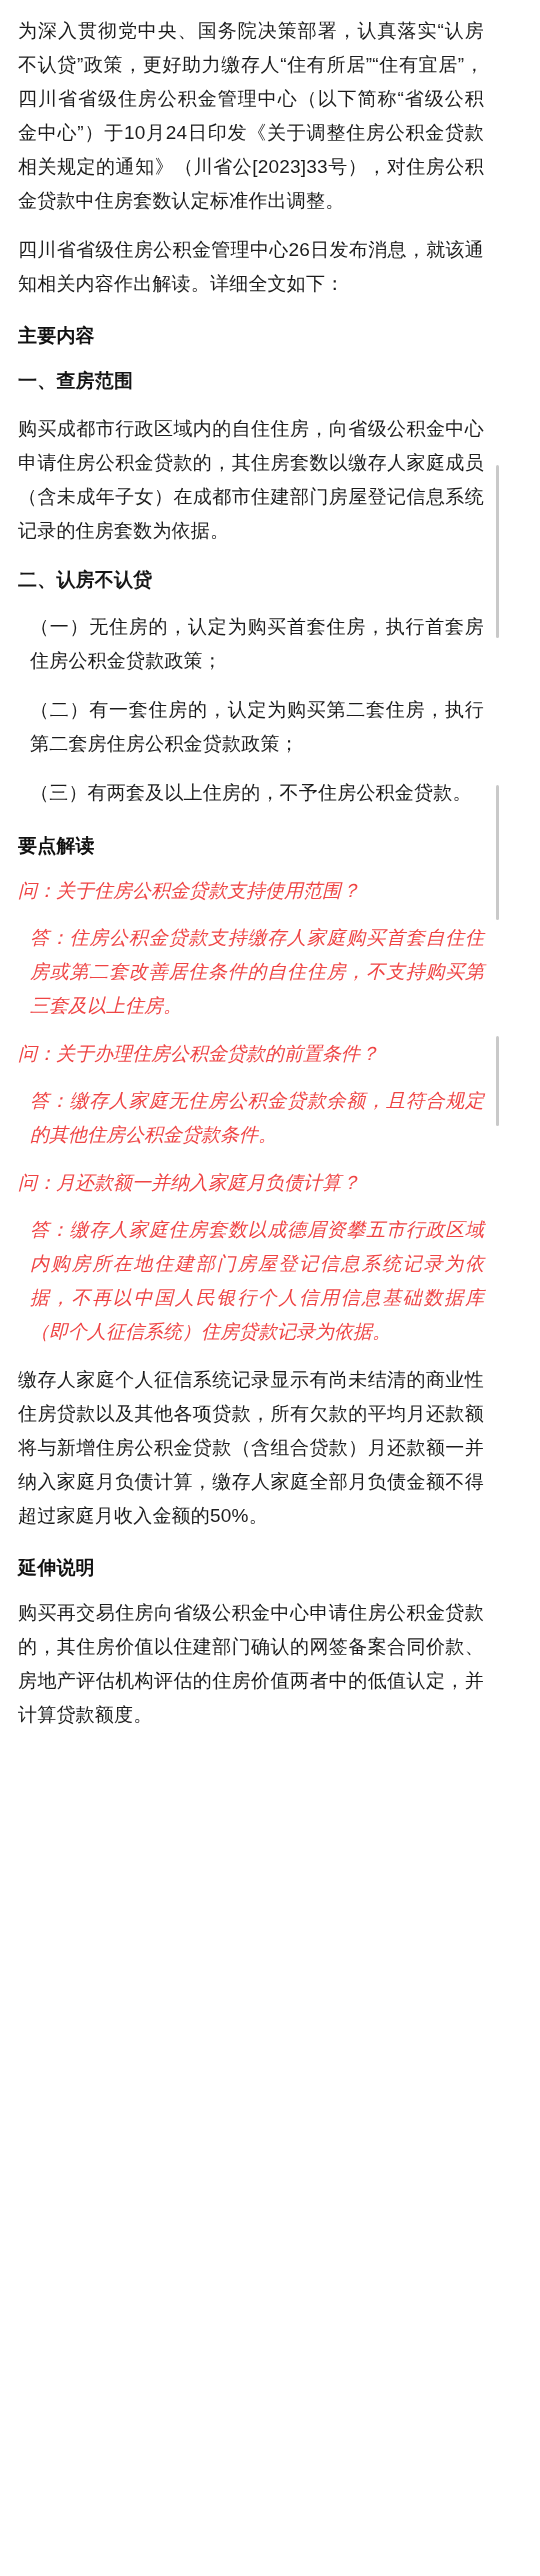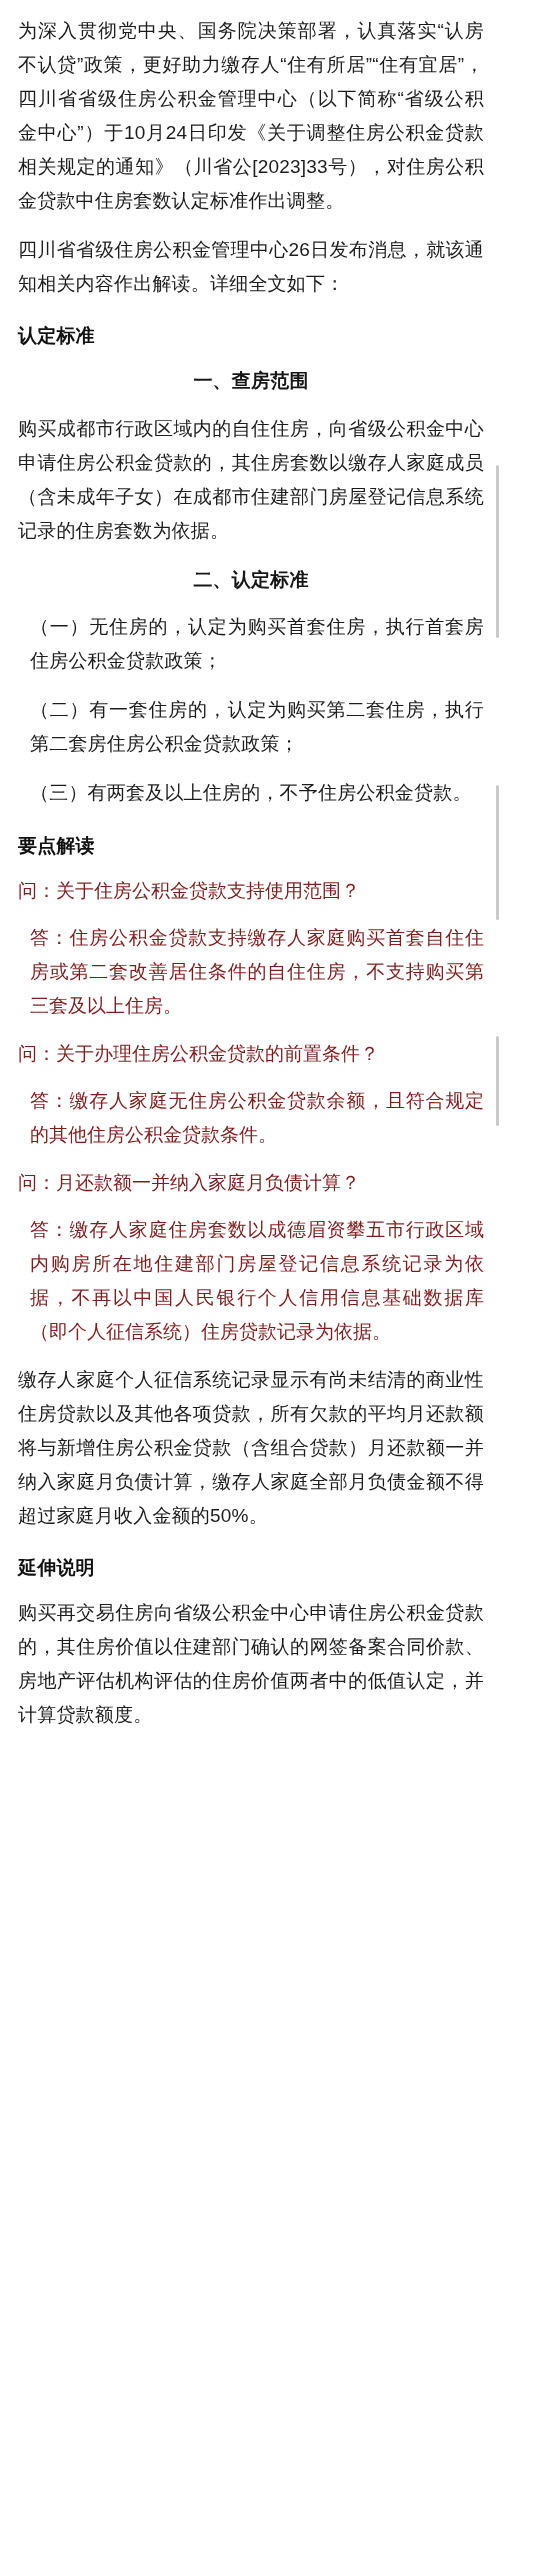--- a/index.html
+++ b/index.html
@@ -36,29 +36,29 @@
     color: #111111;
     letter-spacing: 0.2px;
   }
   p.sub {
     margin: 0 0 13.5px 0;
     font-size: 19px;
     line-height: 34px;
     font-weight: bold;
     color: #161616;
     letter-spacing: 0.2px;
-    text-align: center;
   }
   p.qa {
     margin: 0 0 13.5px 0;
     font-size: 19px;
     line-height: 34px;
     text-align: justify;
     text-justify: inter-ideograph;
-    color: #7f1d1d;
+    color: #ef4444;
+    font-style: italic;
   }
   p.pad-left {
     padding-left: 12px;
     text-indent: 0;
   }
   
   .scroll-mark {
     position: absolute;
     right: 3px;
     width: 3px;
@@ -70,26 +70,26 @@
   .sm3 { top: 1036px; height: 90px; }
 </style>
 </head>
 <body>
 
 <div class="page">
 
   <p class="para">为深入贯彻党中央、国务院决策部署，认真落实“认房不认贷”政策，更好助力缴存人“住有所居”“住有宜居”，四川省省级住房公积金管理中心（以下简称“省级公积金中心”）于10月24日印发《关于调整住房公积金贷款相关规定的通知》（川省公[2023]33号），对住房公积金贷款中住房套数认定标准作出调整。</p>
   <p class="para">四川省省级住房公积金管理中心26日发布消息，就该通知相关内容作出解读。详细全文如下：</p>
 
-  <h2 class="heading">认定标准</h2>
+  <h2 class="heading">主要内容</h2>
 
   <p class="sub">一、查房范围</p>
   <p class="para">购买成都市行政区域内的自住住房，向省级公积金中心申请住房公积金贷款的，其住房套数以缴存人家庭成员（含未成年子女）在成都市住建部门房屋登记信息系统记录的住房套数为依据。</p>
 
-  <p class="sub">二、认定标准</p>
+  <p class="sub">二、认房不认贷</p>
   <p class="para pad-left">（一）无住房的，认定为购买首套住房，执行首套房住房公积金贷款政策；</p>
   <p class="para pad-left">（二）有一套住房的，认定为购买第二套住房，执行第二套房住房公积金贷款政策；</p>
   <p class="para pad-left">（三）有两套及以上住房的，不予住房公积金贷款。</p>
 
   <h2 class="heading">要点解读</h2>
 
   <p class="qa">问：关于住房公积金贷款支持使用范围？</p>
   <p class="qa pad-left">答：住房公积金贷款支持缴存人家庭购买首套自住住房或第二套改善居住条件的自住住房，不支持购买第三套及以上住房。</p>
   <p class="qa">问：关于办理住房公积金贷款的前置条件？</p>
   <p class="qa pad-left">答：缴存人家庭无住房公积金贷款余额，且符合规定的其他住房公积金贷款条件。</p>

